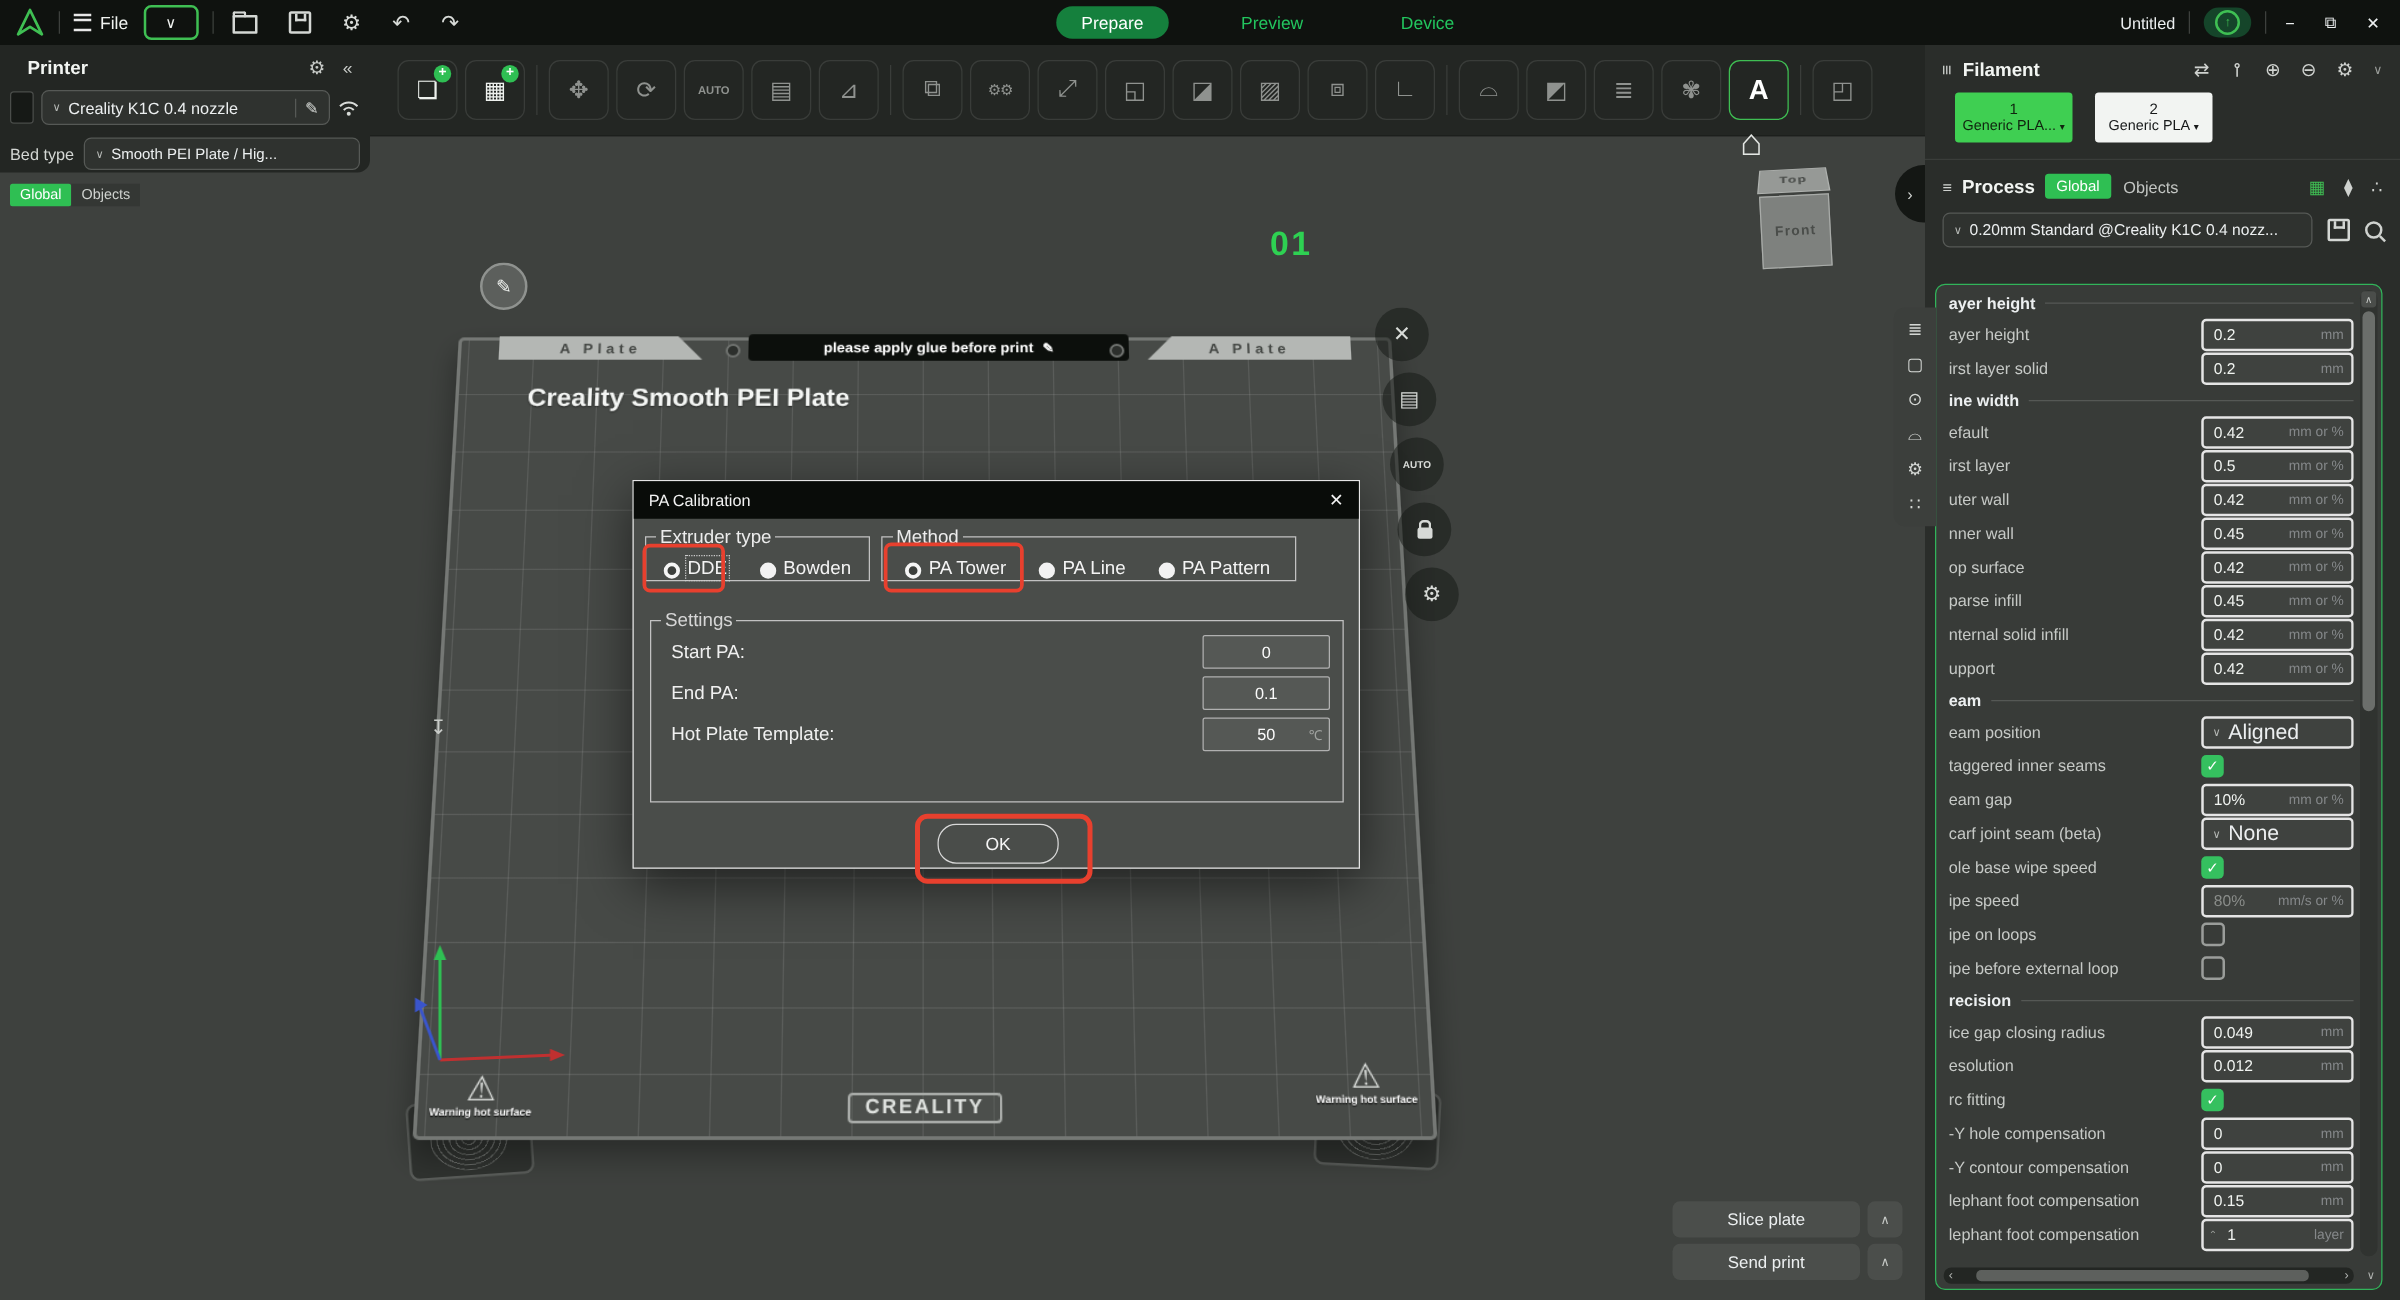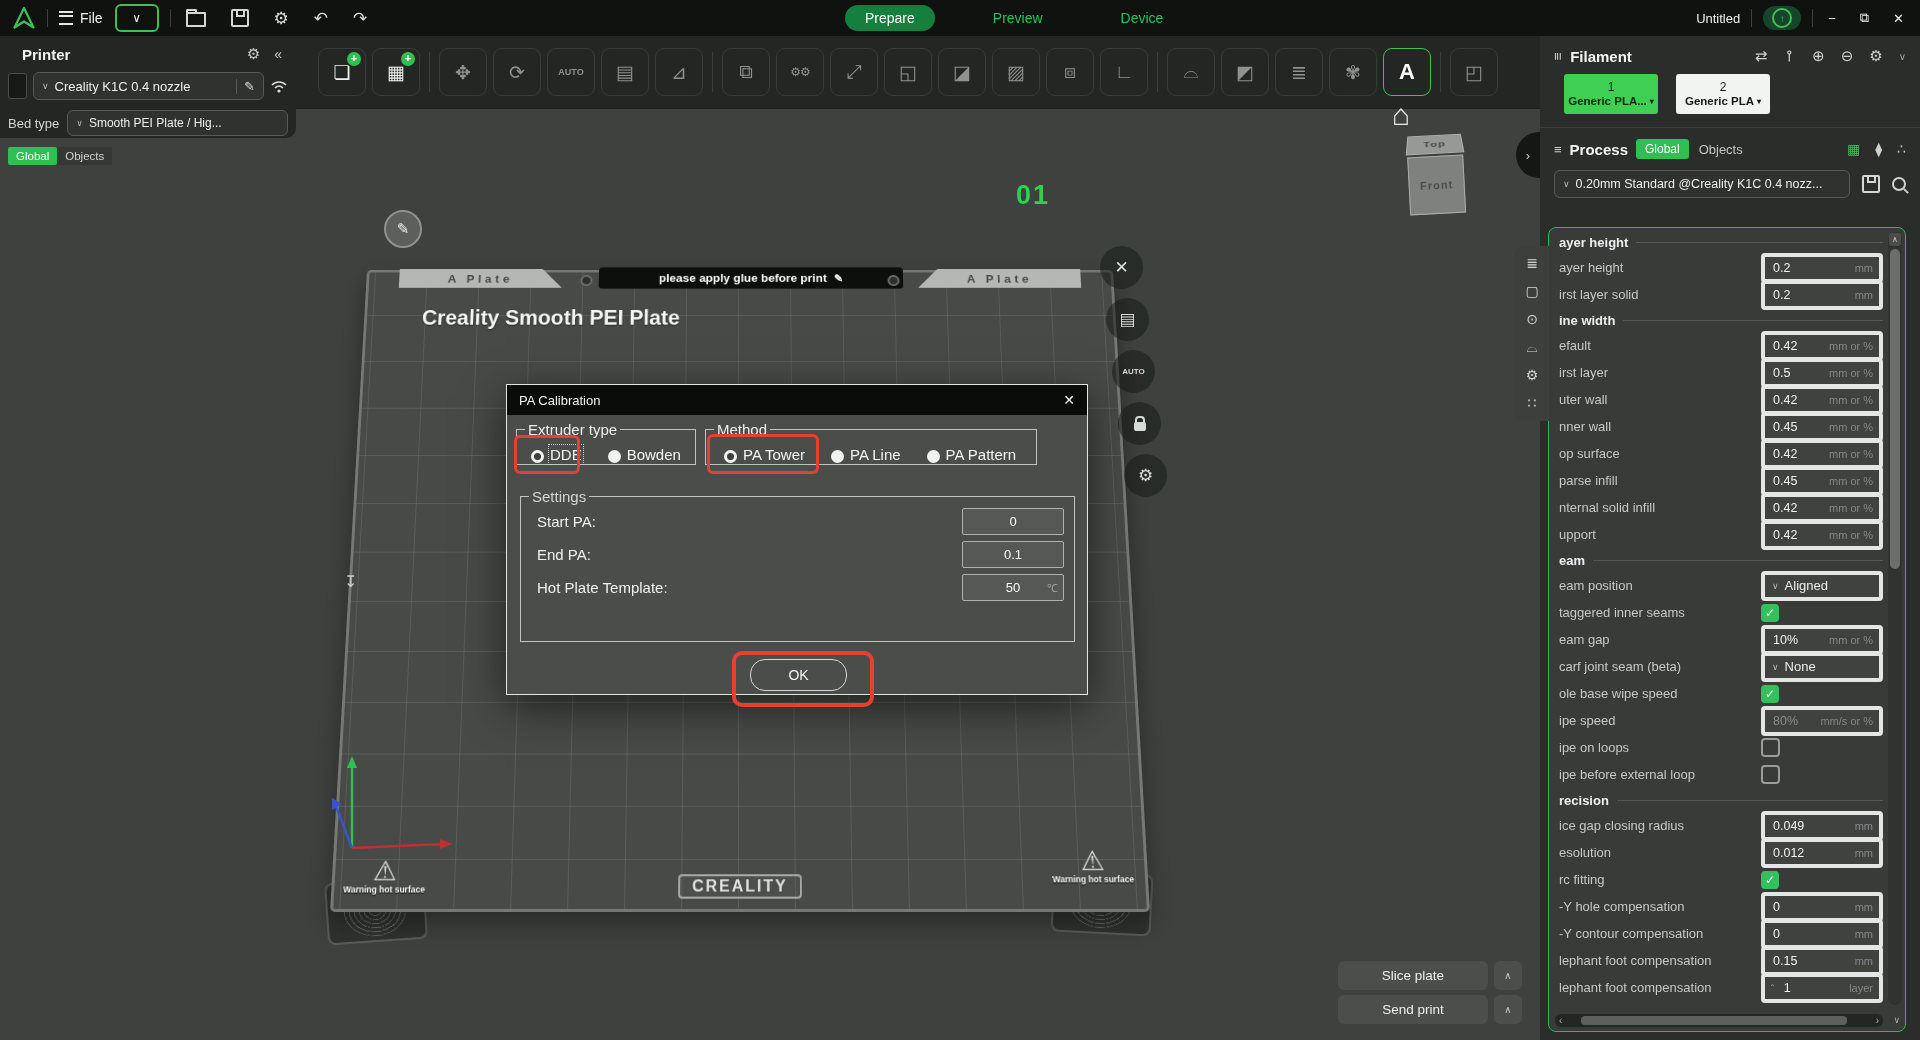--- a/index.html
+++ b/index.html
@@ -114,21 +114,21 @@
   #fil-head{display:flex;align-items:center;gap:8px;padding:11px 14px 0 14px}
   .rot90{display:inline-block;transform:rotate(90deg)}
   .rot270{display:inline-block;transform:rotate(270deg)}
   .sec-title{font-size:15px;font-weight:bold;color:#f2f5f2}
   #fil-icons{margin-left:auto;display:flex;align-items:center;gap:16px}
   #fil-icons .hic{color:#cfd2cf;font-size:15px}
   #fil-icons .hic.small{font-size:10px;color:#9a9d9a}
   #fil-chips{display:flex;gap:18px;margin:9px 0 0 24px}
   .fchip{width:94px;height:40px;border-radius:3px;display:flex;flex-direction:column;align-items:center;justify-content:center;gap:1px}
   .fchip .fidx{font-size:12px;line-height:13px}
-  .fchip .fname{font-size:11.5px;font-weight:bold;display:flex;align-items:center;gap:3px;white-space:nowrap}
+  .fchip .fname{font-size:11.5px;font-weight:normal;display:flex;align-items:center;gap:3px;white-space:nowrap}
   .fchip .fcaret{font-size:8px}
   #sep1{height:1px;background:#3a3d3a;margin-top:13px}
   #proc-head{display:flex;align-items:center;gap:8px;padding:11px 14px 0 14px}
   .gchip{height:20px;padding:0 9px;background:#2fbf53;color:#fff;font-size:12px;border-radius:3px;display:flex;align-items:center}
   #objects-tab{font-size:13px;color:#c2c5c2;margin-left:2px}
   #proc-icons{margin-left:auto;display:flex;align-items:center;gap:15px}
   #proc-icons .hic{color:#cfd2cf;font-size:14px}
   #proc-icons .hic.acc{color:#3fbf53}
   #preset-row{display:flex;align-items:center;gap:12px;margin:11px 14px 0 14px}
   #preset-sel{flex:1;height:26px;background:#2f322f;border:1px solid #565956;border-radius:6px;display:flex;align-items:center;gap:6px;padding:0 8px}
@@ -140,27 +140,27 @@
   #params{position:absolute;left:8px;right:14px;top:191px;bottom:8px;background:#383b38;border:1px solid #31b45a;border-radius:8px}
   #rail{position:absolute;left:-34px;top:18px;width:34px;background:#3c3f3c;border-radius:9px 0 0 9px;display:flex;flex-direction:column;align-items:center;padding:10px 0;gap:13px}
   #rail .ric{color:#d4d7d4;font-size:14px;line-height:15px}
   #params-list{position:absolute;left:10px;right:22px;top:2px;bottom:24px;overflow:hidden}
   .phead{height:24px;display:flex;align-items:center;gap:8px}
   .phead .phtxt{font-size:13px;font-weight:bold;color:#eceff0;white-space:nowrap}
   .phead .phline{flex:1;height:1px;background:#555855}
   .prow{height:27px;display:flex;align-items:center}
   .plab{font-size:13px;color:#c6c9c6;white-space:nowrap;overflow:hidden;flex:1}
   .pctl{width:122px;flex:none;display:flex;align-items:center}
-  .pinput,.psel{width:118px;height:22px;background:#3f423f;border:4px solid #e5e5e5;border-radius:4px;display:flex;align-items:center}
+  .pinput,.psel{width:118px;height:22px;background:#3f423f;border:2px solid #e5e5e5;border-radius:4px;display:flex;align-items:center}
   .pinput .pval{flex:1;padding-left:8px;font-size:12.5px;color:#f0f3f0}
   .pinput.dim .pval{color:#8a8d8a}
   .pinput .punit{padding-right:6px;font-size:11px;color:#85888a;white-space:nowrap}
   .pinput .pspin{font-size:8px;color:#9a9d9a;padding-left:4px}
   .psel{gap:6px;padding-left:7px;width:111px}
-  .psel .val{font-size:13px;color:#eceff0}
+  .psel .val{font-size:17px;color:#eceff0}
   .pcheck{width:18px;height:18px;border-radius:4px}
   .pcheck.on{background:#35c05f;color:#fff;font-size:12px;display:flex;align-items:center;justify-content:center}
   .pcheck.off{border:2px solid #9a9d9a;background:transparent;width:15px;height:15px}
   
   #vscroll{position:absolute;right:3px;top:4px;bottom:26px;width:14px;background:#303330;border-radius:7px}
   #vs-up{position:absolute;top:1px;left:1px;width:12px;height:13px;background:#4a4d4a;border-radius:3px;color:#c8cbc8;font-size:8px;display:flex;align-items:center;justify-content:center}
   #vs-thumb{position:absolute;top:17px;left:2px;width:10px;height:320px;background:#6b6e6b;border-radius:5px}
   #vs-down{position:absolute;right:5px;bottom:6px;color:#b0b3b0;font-size:9px}
   #hscroll{position:absolute;left:6px;right:22px;bottom:4px;height:13px;background:#232623;border-radius:6px}
   #hs-l{position:absolute;left:4px;top:1px;color:#b0b3b0;font-size:10px}

